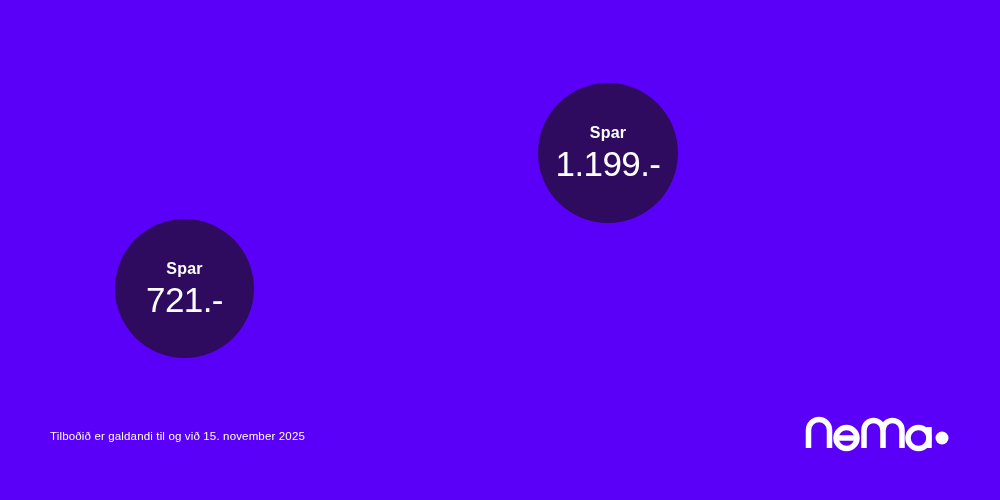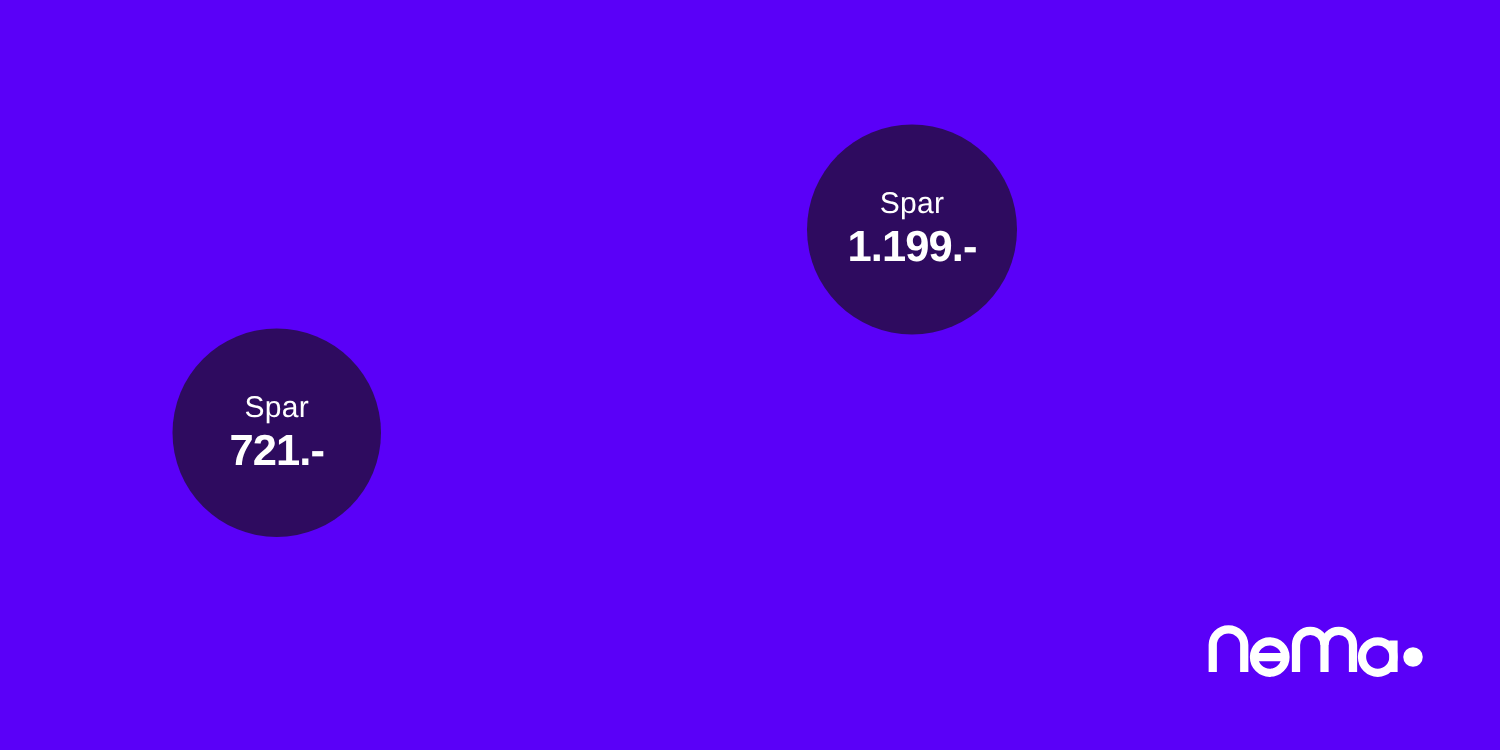--- a/index.html
+++ b/index.html
@@ -32,31 +32,31 @@
     flex-direction: column;
     align-items: center;
     justify-content: center;
     box-sizing: border-box;
     color: #ffffff;
     text-align: center;
     line-height: 1;
   }
 
   .bubble-label {
-    font-size: 20px;
-    font-weight: 400;
+    font-size: 16px;
+    font-weight: 700;
     letter-spacing: 0.2px;
     color: #ffffff;
     line-height: 1;
     margin-bottom: 5px;
   }
 
   .bubble-amount {
-    font-size: 29px;
-    font-weight: 700;
+    font-size: 35px;
+    font-weight: 400;
     letter-spacing: -0.6px;
     color: #ffffff;
     line-height: 1;
     white-space: nowrap;
   }
 
   #bubble-0 {
     left: 538px;
     top: 83px;
     width: 140px;
@@ -105,20 +105,21 @@
   <div id="bubble-0" class="bubble">
     <div class="bubble-label">Spar</div>
     <div class="bubble-amount">1.199.-</div>
   </div>
 
   <div id="bubble-1" class="bubble">
     <div class="bubble-label">Spar</div>
     <div class="bubble-amount">721.-</div>
   </div>
 
+  <div id="disclaimer">Tilboðið er galdandi til og við 15. november 2025</div>
 
   <div id="logo">
     <svg viewBox="0 0 290 80" xmlns="http://www.w3.org/2000/svg">
       <g fill="none" stroke="#ffffff" stroke-width="11">
 
         <path d="M 9 72 L 9 36 A 21 21 0 0 1 51 36 L 51 72"></path>
 
         <circle cx="85" cy="52" r="21"></circle>
         <path d="M 64 52 L 106 52" stroke-linecap="butt"></path>
 

